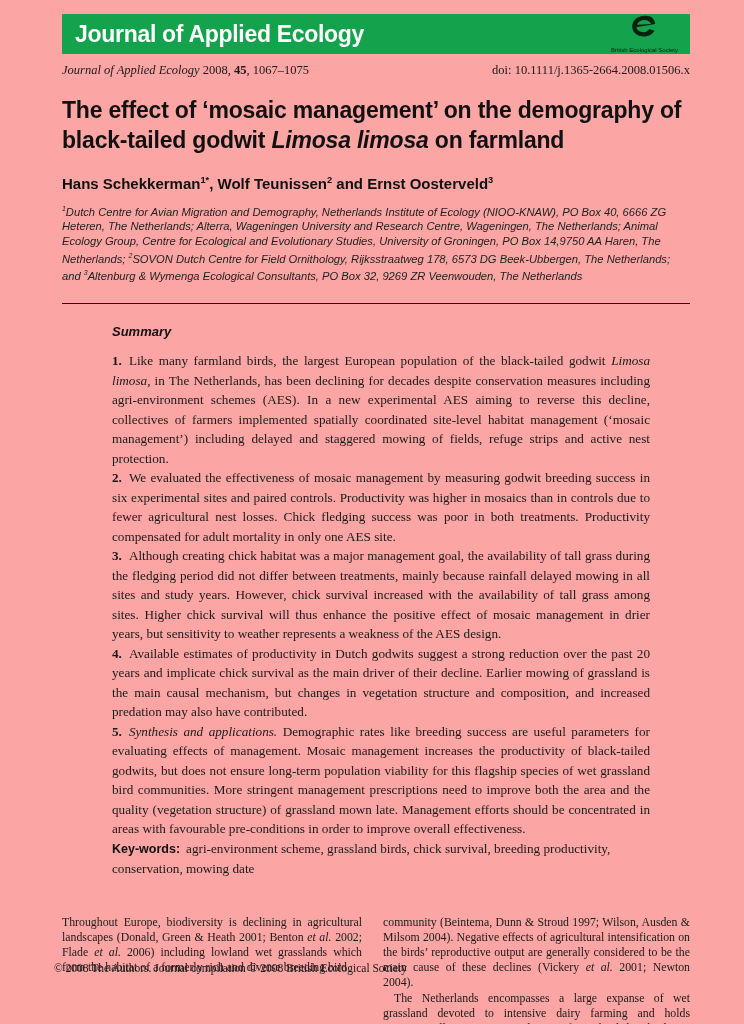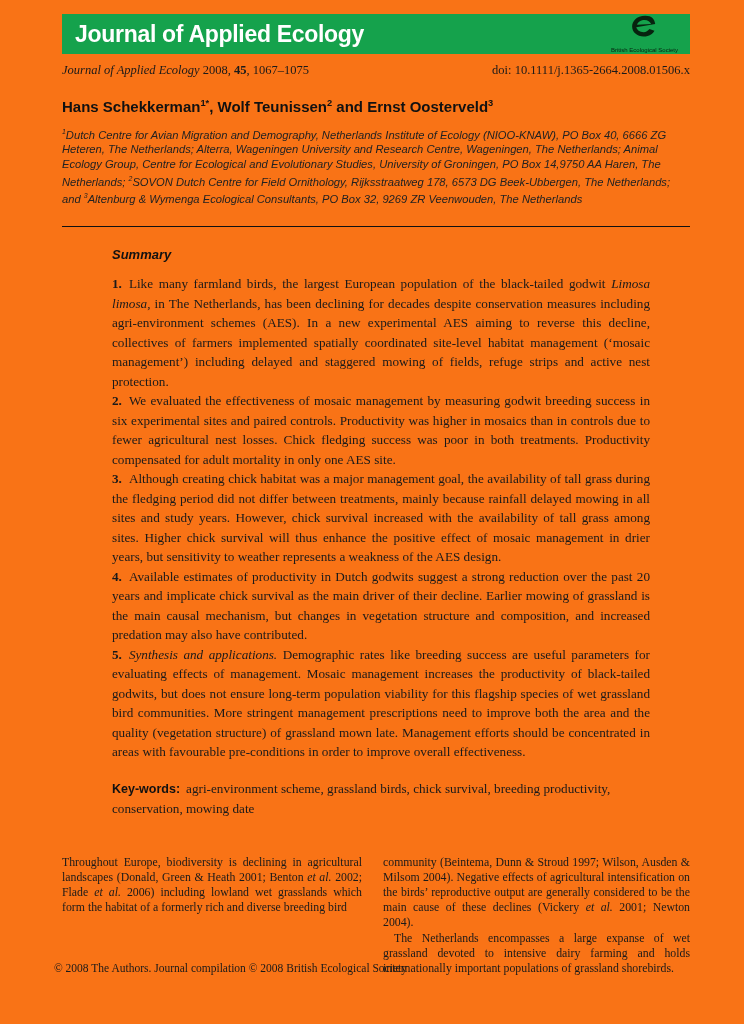--- a/index.html
+++ b/index.html
@@ -1,18 +1,18 @@
 <!DOCTYPE html>
 <html><head>
 <meta charset="utf-8">
 <style>
   * { margin:0; padding:0; box-sizing:border-box; }
   html,body { background:#e9e9e9; }
   .page {
-    width:744px; height:1024px; background:#f97316; position:relative;
+    width:744px; height:1024px; background:#fca5a5; position:relative;
     margin:0 auto; overflow:hidden; color:#1a1a1a;
     padding:14px 54px 0 62px;
     font-family:"Liberation Serif", serif;
   }
   
   .banner {
     height:40px; background:#15a24c; display:flex;
     align-items:center; justify-content:space-between;
     padding:0 8px 0 13px;
   }
@@ -54,21 +54,21 @@
   .summary { margin:20px 40px 0 50px; }
   .section-heading {
     font-family:"Liberation Sans", sans-serif; font-weight:bold;
     font-size:13px; color:#111; margin-bottom:12px;font-style:italic;
   }
   .summary-item {
     font-size:13.2px; line-height:19.5px; text-align:justify;
   }
   .summary-item .num { font-weight:bold; padding-right:7px; }
   .summary-item .it { font-style:italic; }
-  .keywords { margin-top:17px; font-size:13.2px; line-height:19.5px; }
+  .keywords { font-size:13.2px; line-height:19.5px; }
   .keywords .kw-label {
     font-family:"Liberation Sans", sans-serif; font-weight:bold;
     font-size:12.5px; padding-right:6px; color:#111;
   }
   
   .columns { margin-top:36px; display:flex; gap:21px; }
   .col-left  { width:300px; }
   .col-right { flex:1; }
   .intro-heading {
     font-family:"Liberation Sans", sans-serif; font-weight:bold;
@@ -96,20 +96,21 @@
     </span>
   </div>
 
   <div class="citation">
     <span>
       <span class="jname">Journal of Applied Ecology</span><span> 2008, </span><span class="vol">45</span><span>, 1067–1075</span>
     </span>
     <span>doi: 10.1111/j.1365-2664.2008.01506.x</span>
   </div>
 
+  <h1 class="paper-title"><span>The effect of ‘mosaic management’ on the demography of black-tailed godwit </span><span class="species">Limosa limosa</span><span> on farmland</span></h1>
 
   <div class="authors"><span>Hans Schekkerman</span><sup>1*</sup><span>, </span><span>Wolf Teunissen</span><sup>2</sup><span> and </span><span>Ernst Oosterveld</span><sup>3</sup></div>
 
   <div class="affiliations"><sup>1</sup><span>Dutch Centre for Avian Migration and Demography, Netherlands Institute of Ecology (NIOO-KNAW), PO Box 40, 6666 ZG Heteren, The Netherlands; Alterra, Wageningen University and Research Centre, Wageningen, The Netherlands; Animal Ecology Group, Centre for Ecological and Evolutionary Studies, University of Groningen, PO Box 14,9750 AA Haren, The Netherlands; </span><sup>2</sup><span>SOVON Dutch Centre for Field Ornithology, Rijksstraatweg 178, 6573 DG Beek-Ubbergen, The Netherlands; and </span><sup>3</sup><span>Altenburg &amp; Wymenga Ecological Consultants, PO Box 32, 9269 ZR Veenwouden, The Netherlands</span></div>
 
   <div class="rule"></div>
 
   <div class="summary">
     <div class="section-heading">Summary</div>
 

